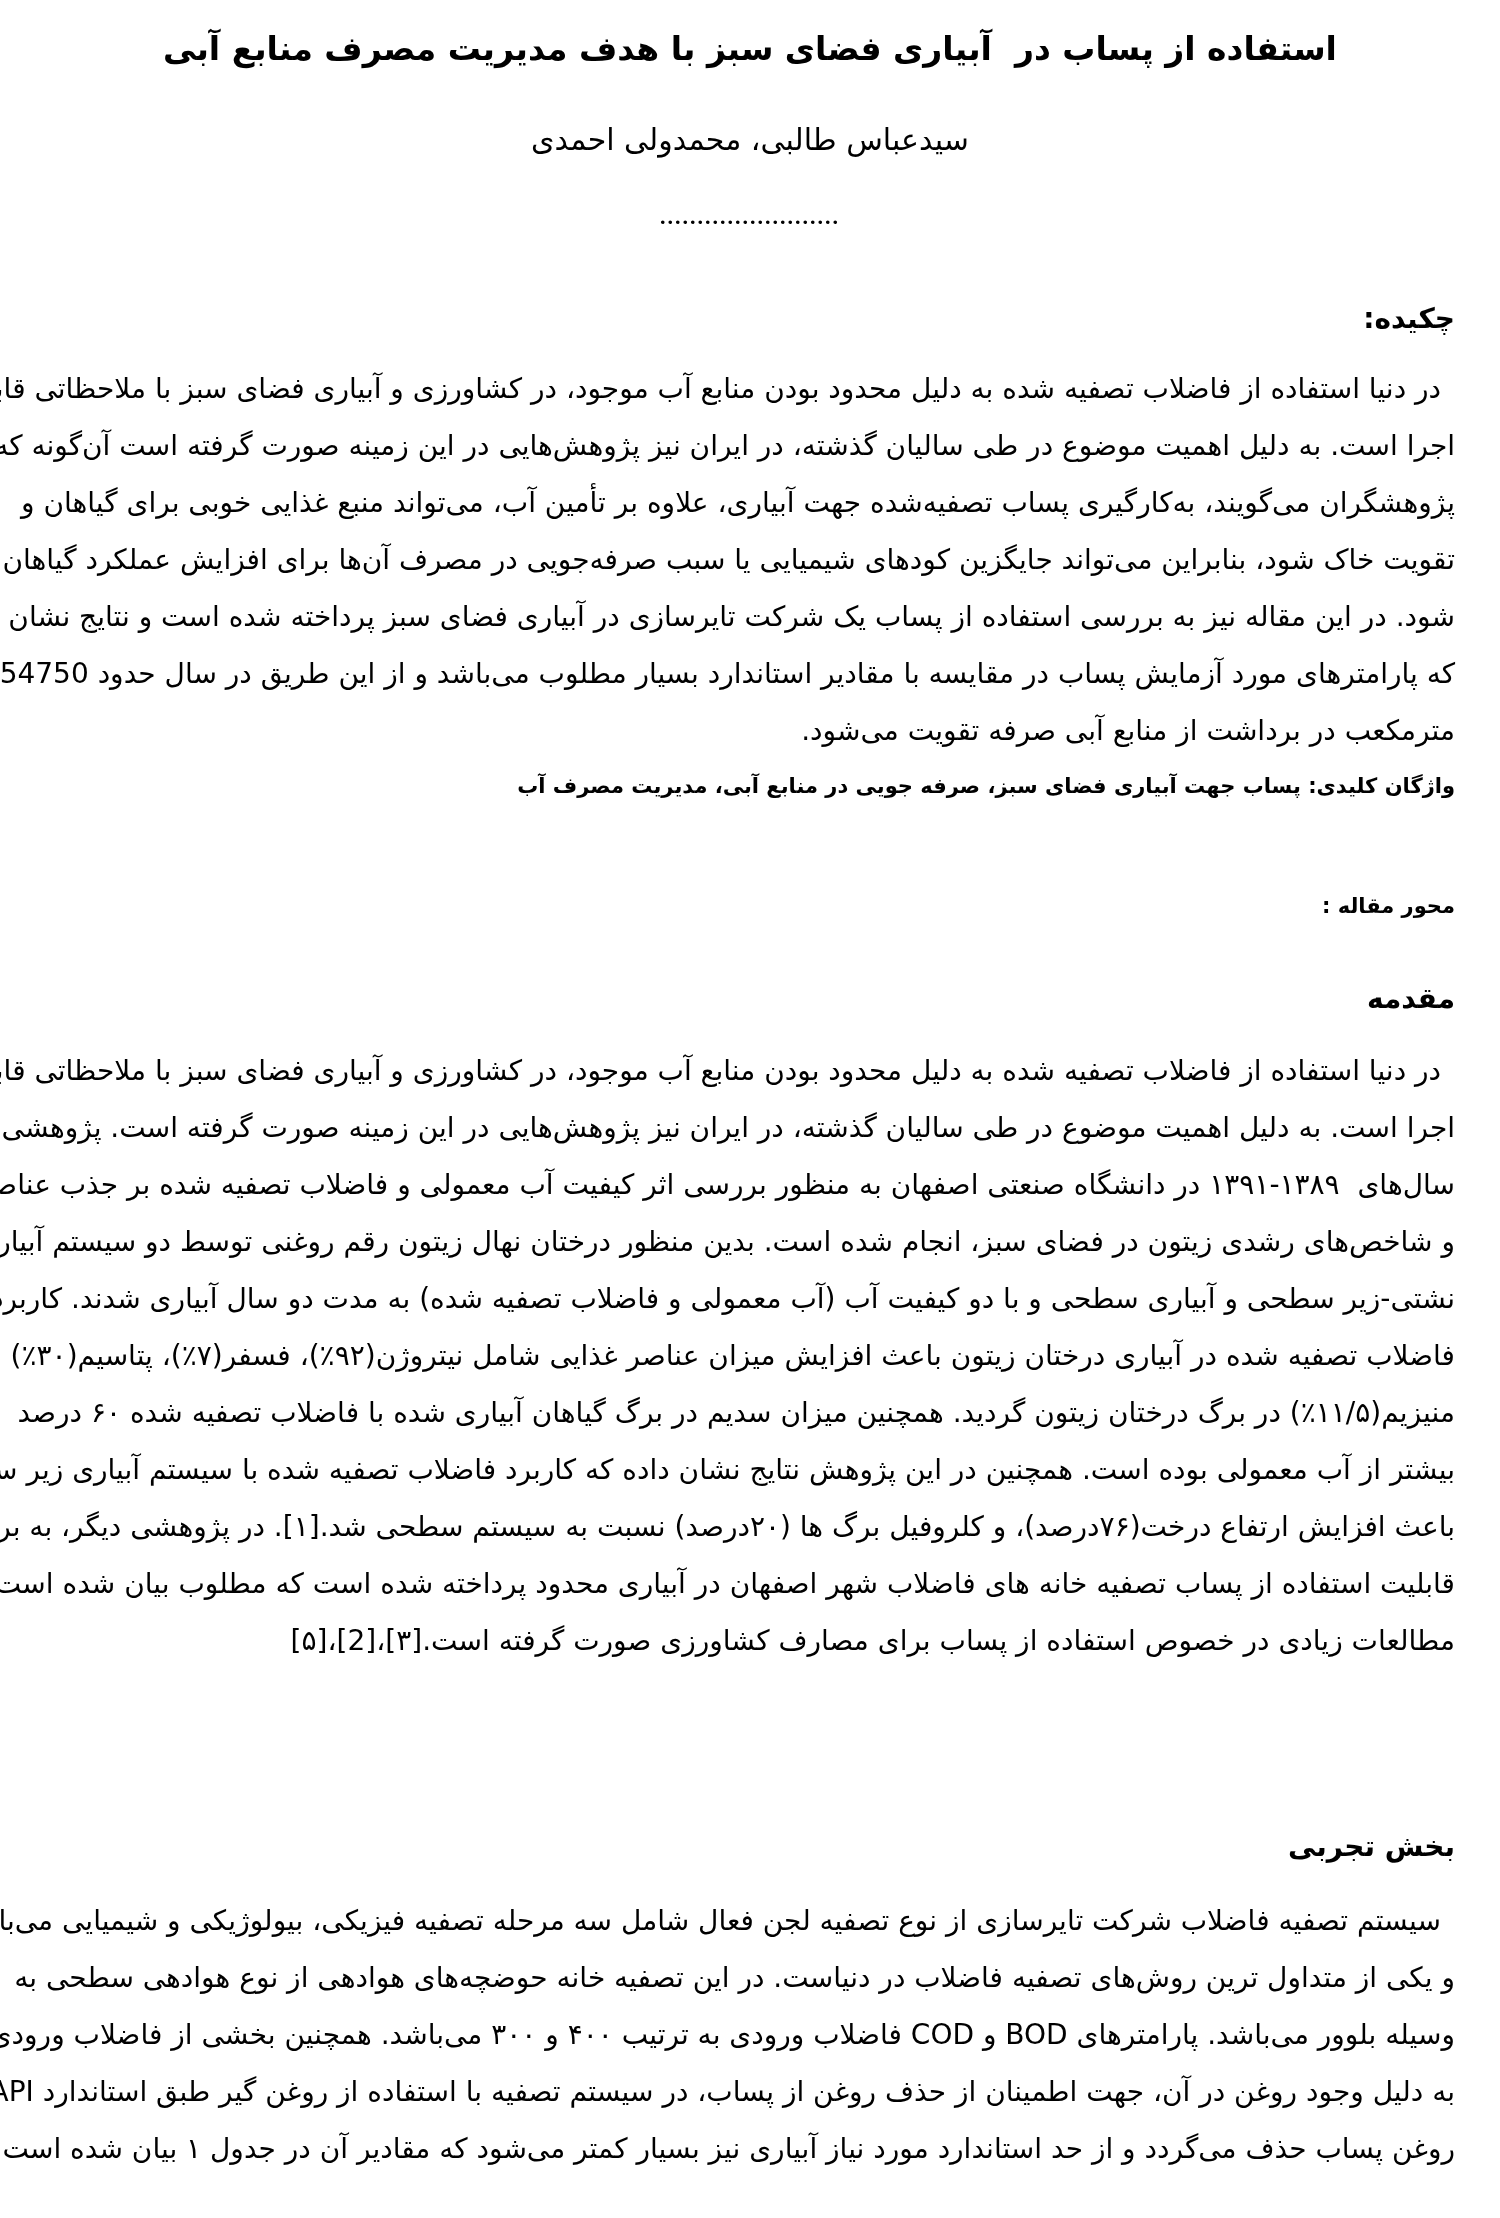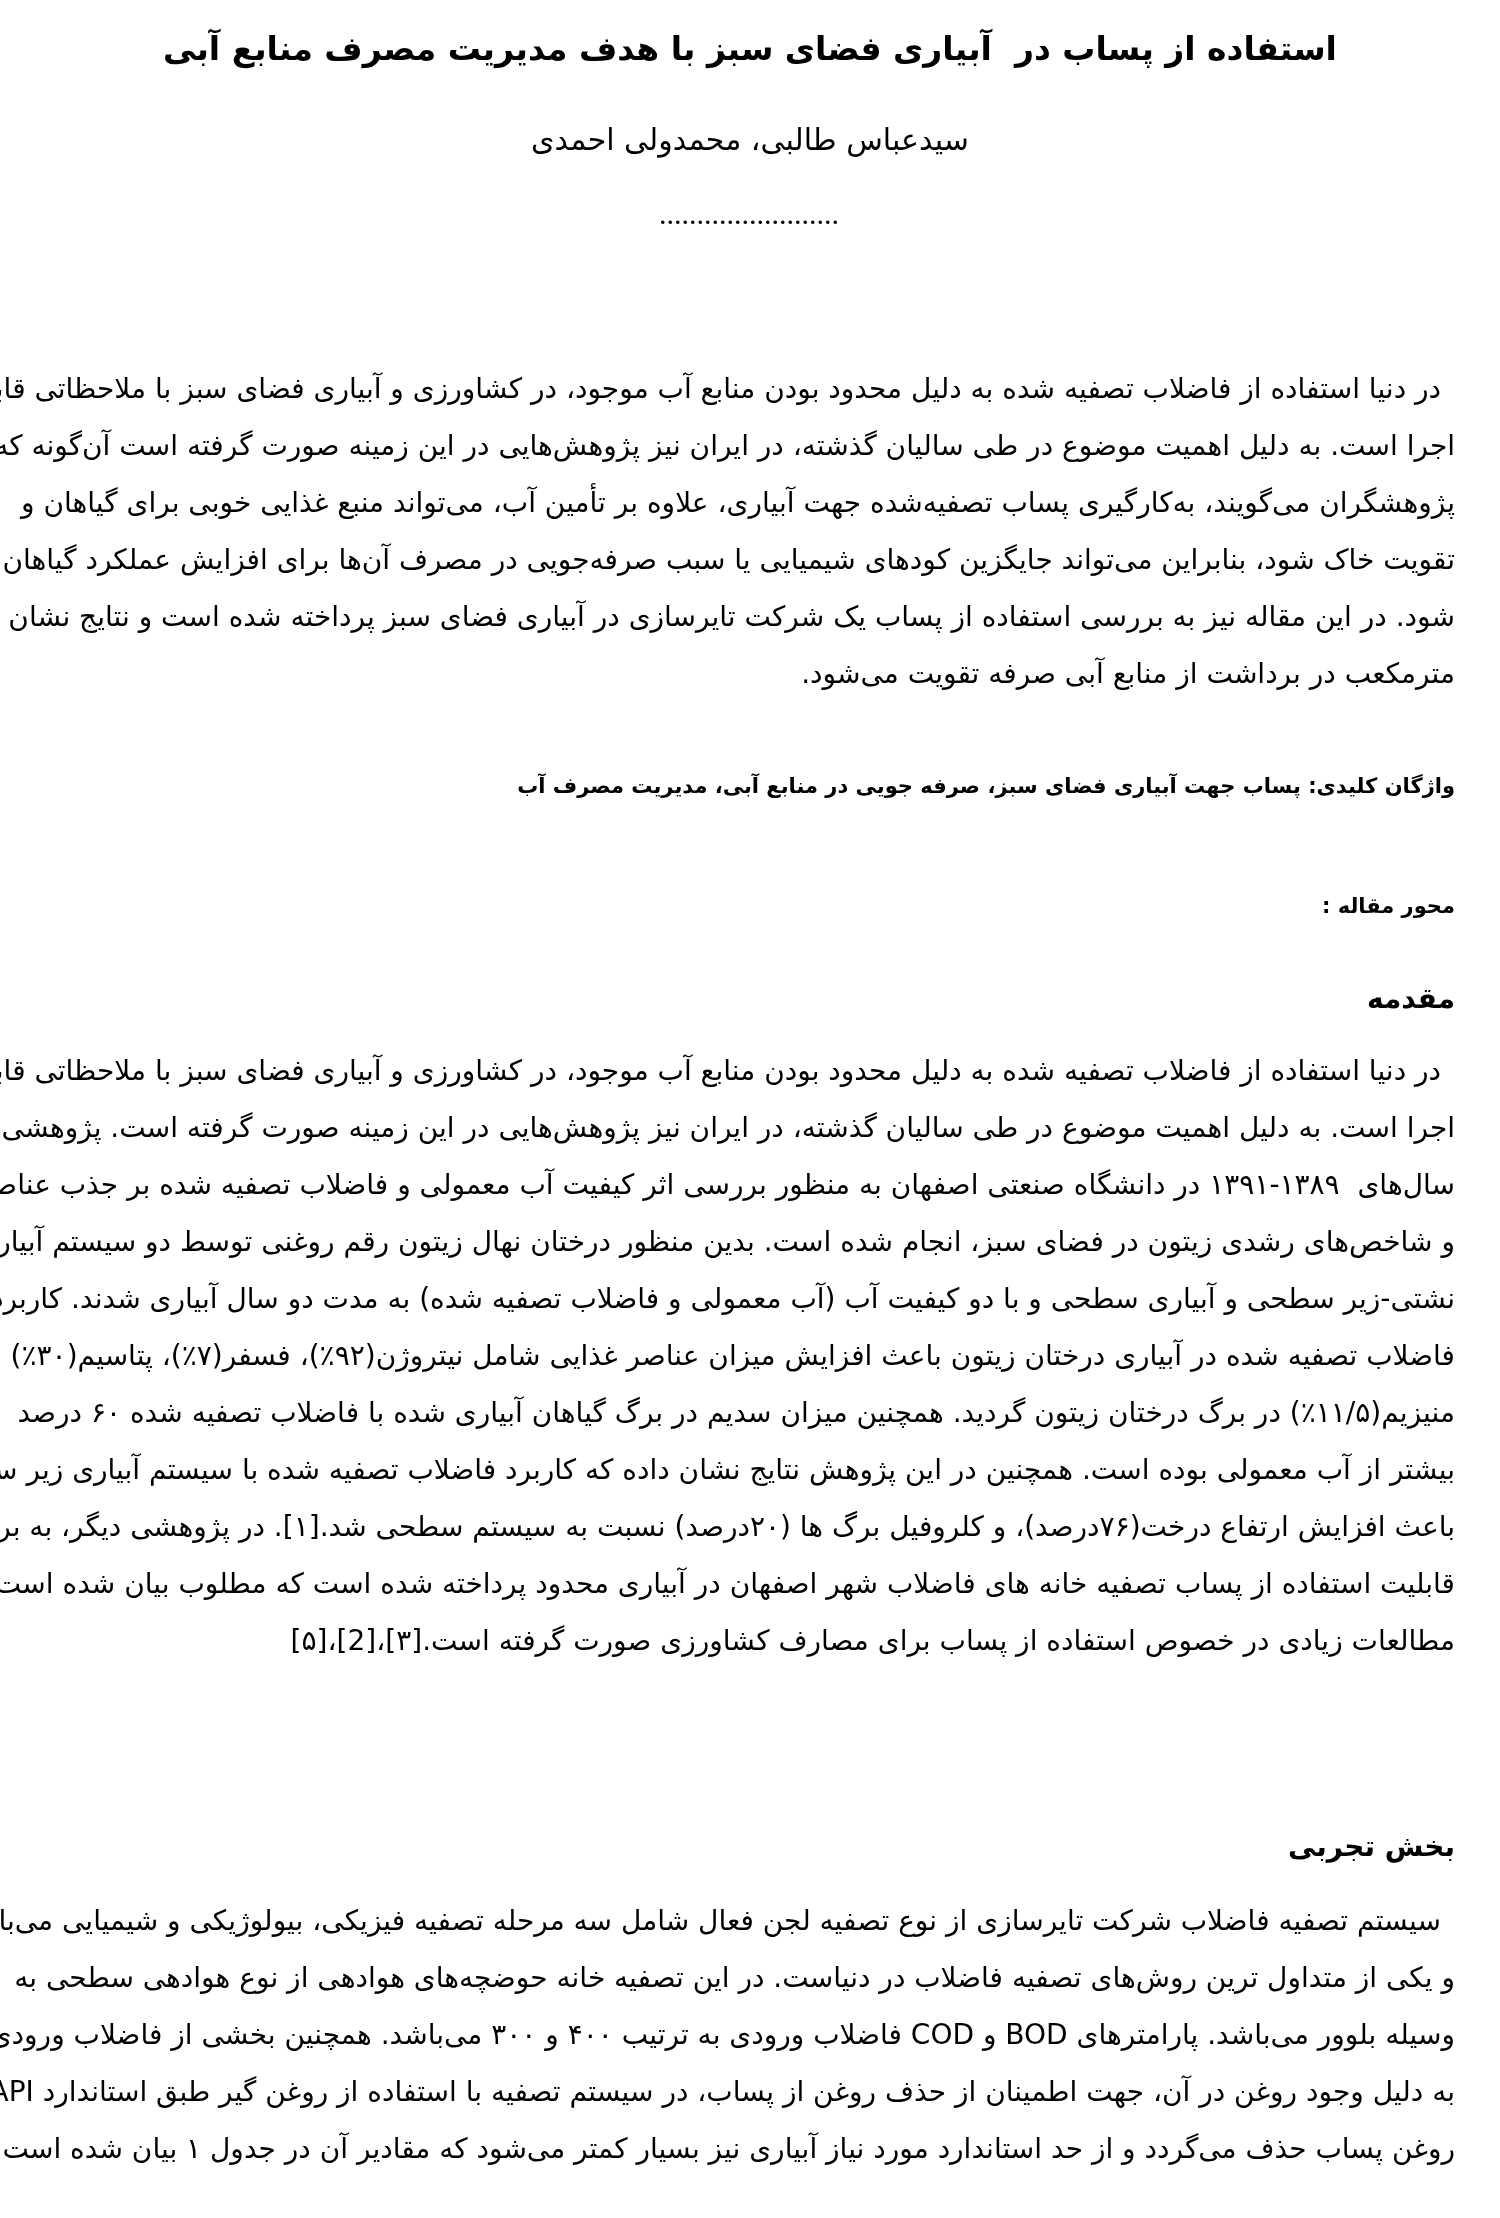--- a/index.html
+++ b/index.html
@@ -77,27 +77,29 @@
 <body>
 
 <div class="page">
 
   <div class="sec title">استفاده از پساب در &nbsp;آبیاری فضای سبز با هدف مدیریت مصرف منابع آبی</div>
 
   <div class="sec authors">سیدعباس طالبی، محمدولی احمدی</div>
 
   <div class="sec dots">........................</div>
 
+  <div class="sec heading h-abstract">چکیده:</div>
 
   <div class="sec para p-abstract">
       <div class="para-line first">در دنیا استفاده از فاضلاب تصفیه شده به دلیل محدود بودن منابع آب موجود، در کشاورزی و آبیاری فضای سبز با ملاحظاتی قابل</div>
       <div class="para-line">اجرا است. به دلیل اهمیت موضوع در طی سالیان گذشته، در ایران نیز پژوهش‌هایی در این زمینه صورت گرفته است آن‌گونه که</div>
       <div class="para-line">پژوهشگران می‌گویند، به‌کارگیری پساب تصفیه‌شده جهت آبیاری، علاوه بر تأمین آب، می‌تواند منبع غذایی خوبی برای گیاهان و</div>
       <div class="para-line">تقویت خاک شود، بنابراین می‌تواند جایگزین کودهای شیمیایی یا سبب صرفه‌جویی در مصرف آن‌ها برای افزایش عملکرد گیاهان</div>
       <div class="para-line">شود. در این مقاله نیز به بررسی استفاده از پساب یک شرکت تایرسازی در آبیاری فضای سبز پرداخته شده است و نتایج نشان می‌دهد</div>
+      <div class="para-line">که پارامترهای مورد آزمایش پساب در مقایسه با مقادیر استاندارد بسیار مطلوب می‌باشد و از این طریق در سال حدود 54750</div>
       <div class="para-line last">مترمکعب در برداشت از منابع آبی صرفه تقویت می‌شود.</div>
     </div>
 
   <div class="sec boldline keywords">واژگان کلیدی: پساب جهت آبیاری فضای سبز، صرفه جویی در منابع آبی، مدیریت مصرف آب</div>
 
   <div class="sec boldline axis">محور مقاله :</div>
 
   <div class="sec heading h-intro">مقدمه</div>
 
   <div class="sec para p-intro">

